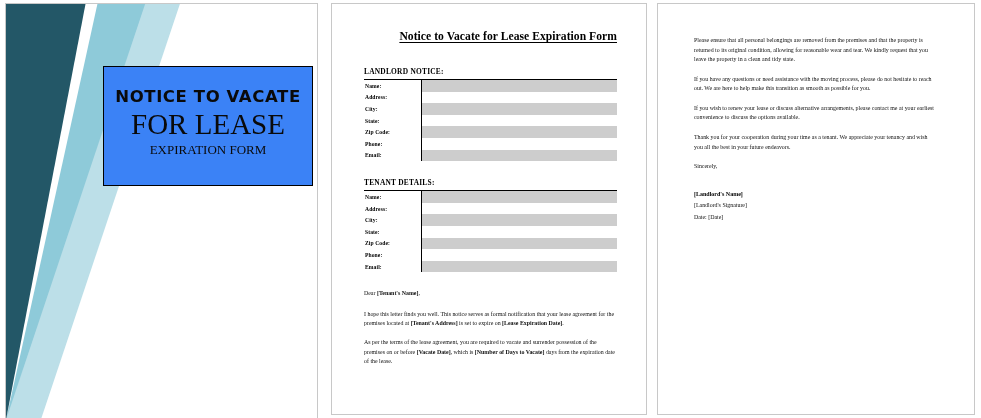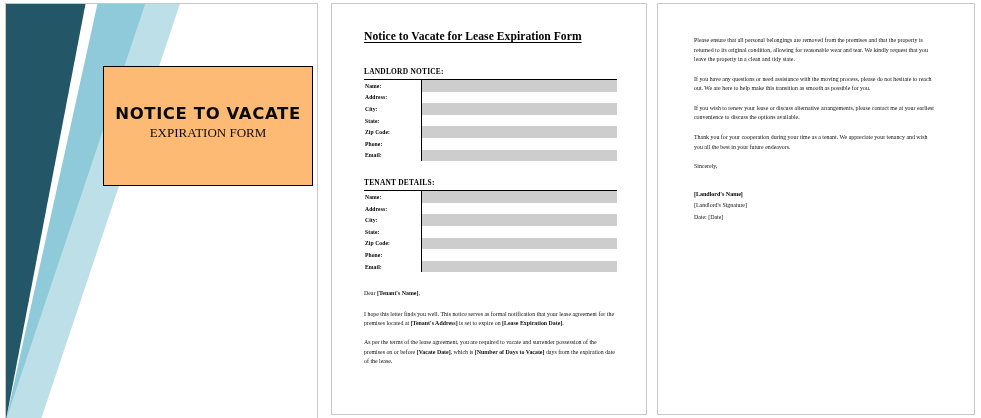--- a/index.html
+++ b/index.html
@@ -44,21 +44,21 @@
     width: 100%;
     height: 100%;
   }
   .cover-title-box {
     position: absolute;
     left: 97px;
     top: 62px;
     width: 210px;
     height: 120px;
     border: 1.5px solid #000000;
-    background: #fdba74;
+    background: #3b82f6;
     box-sizing: border-box;
     display: flex;
     flex-direction: column;
     align-items: center;
     justify-content: center;
     padding: 4px 6px 10px 6px;
   }
   .cover-line-1 {
     font-family: "DejaVu Sans", sans-serif;
     font-weight: 700;
@@ -89,21 +89,21 @@
   #page-form {
     left: 331px;
     top: 3px;
     width: 316px;
     height: 412px;
   }
   .form-inner {
     padding: 26px 29px 0 32px;
   }
   .doc-title {
-    text-align: left;
+    text-align: right;
     font-family: "Liberation Serif", serif;
     font-weight: 700;
     font-size: 11.6px;
     color: #000000;
     text-decoration: underline;
     text-underline-offset: 2px;
     margin: 0 0 24px 0;
     letter-spacing: 0.05px;
   }
   .section-heading {
@@ -205,20 +205,21 @@
 
   <div class="page" id="page-cover">
     <svg class="cover-art" viewBox="0 0 313 418" preserveAspectRatio="none">
       <polygon id="band-light" points="113,0 175,0 35,418 0,418" fill="#bcdfe8"></polygon>
       <polygon id="band-medium" points="92,0 140,0 0,418 0,418" fill="#8ecad9"></polygon>
       <polygon id="band-dark" points="0,0 80,0 0,418" fill="#235767"></polygon>
     </svg>
 
     <div class="cover-title-box">
       <div class="cover-line-1">NOTICE TO VACATE</div>
+      <div class="cover-line-2">FOR LEASE</div>
       <div class="cover-line-3">EXPIRATION FORM</div>
     </div>
   </div>
 
   <div class="page" id="page-form">
     <div class="form-inner">
 
       <div class="doc-title">Notice to Vacate for Lease Expiration Form</div>
 
       <div class="section-heading">LANDLORD NOTICE:</div>

